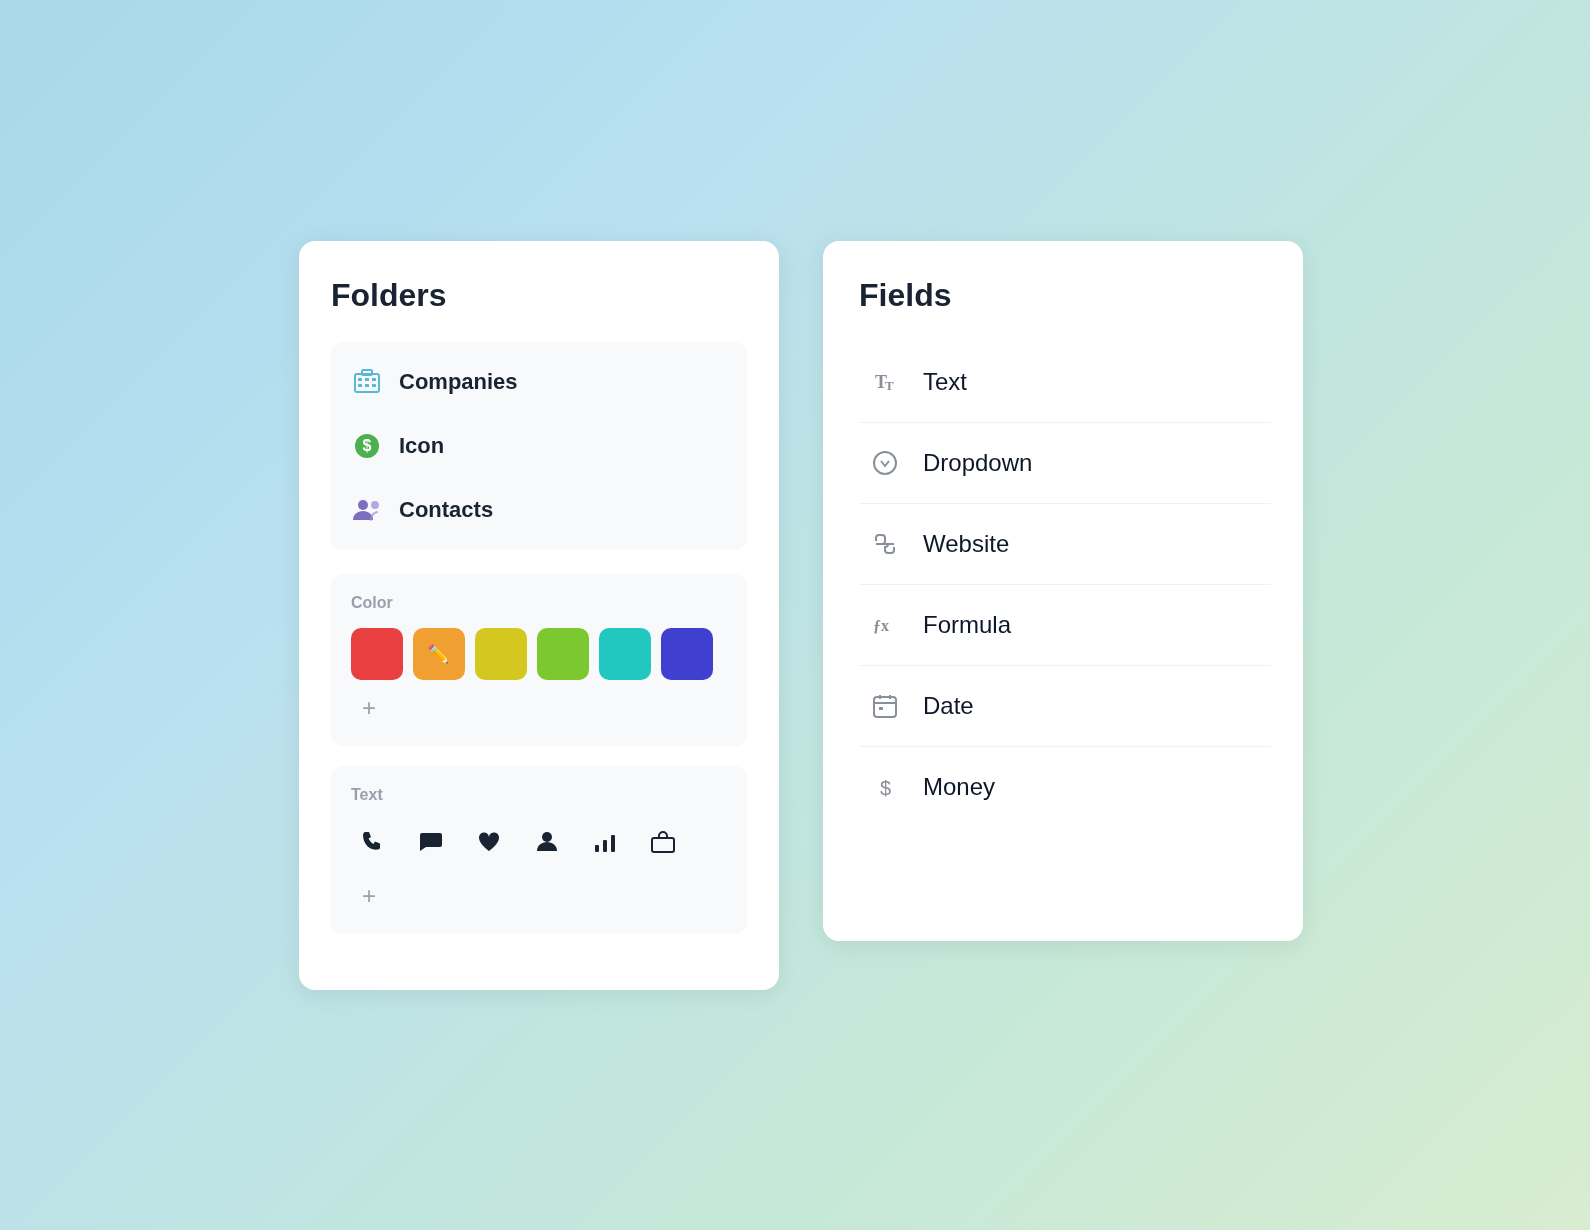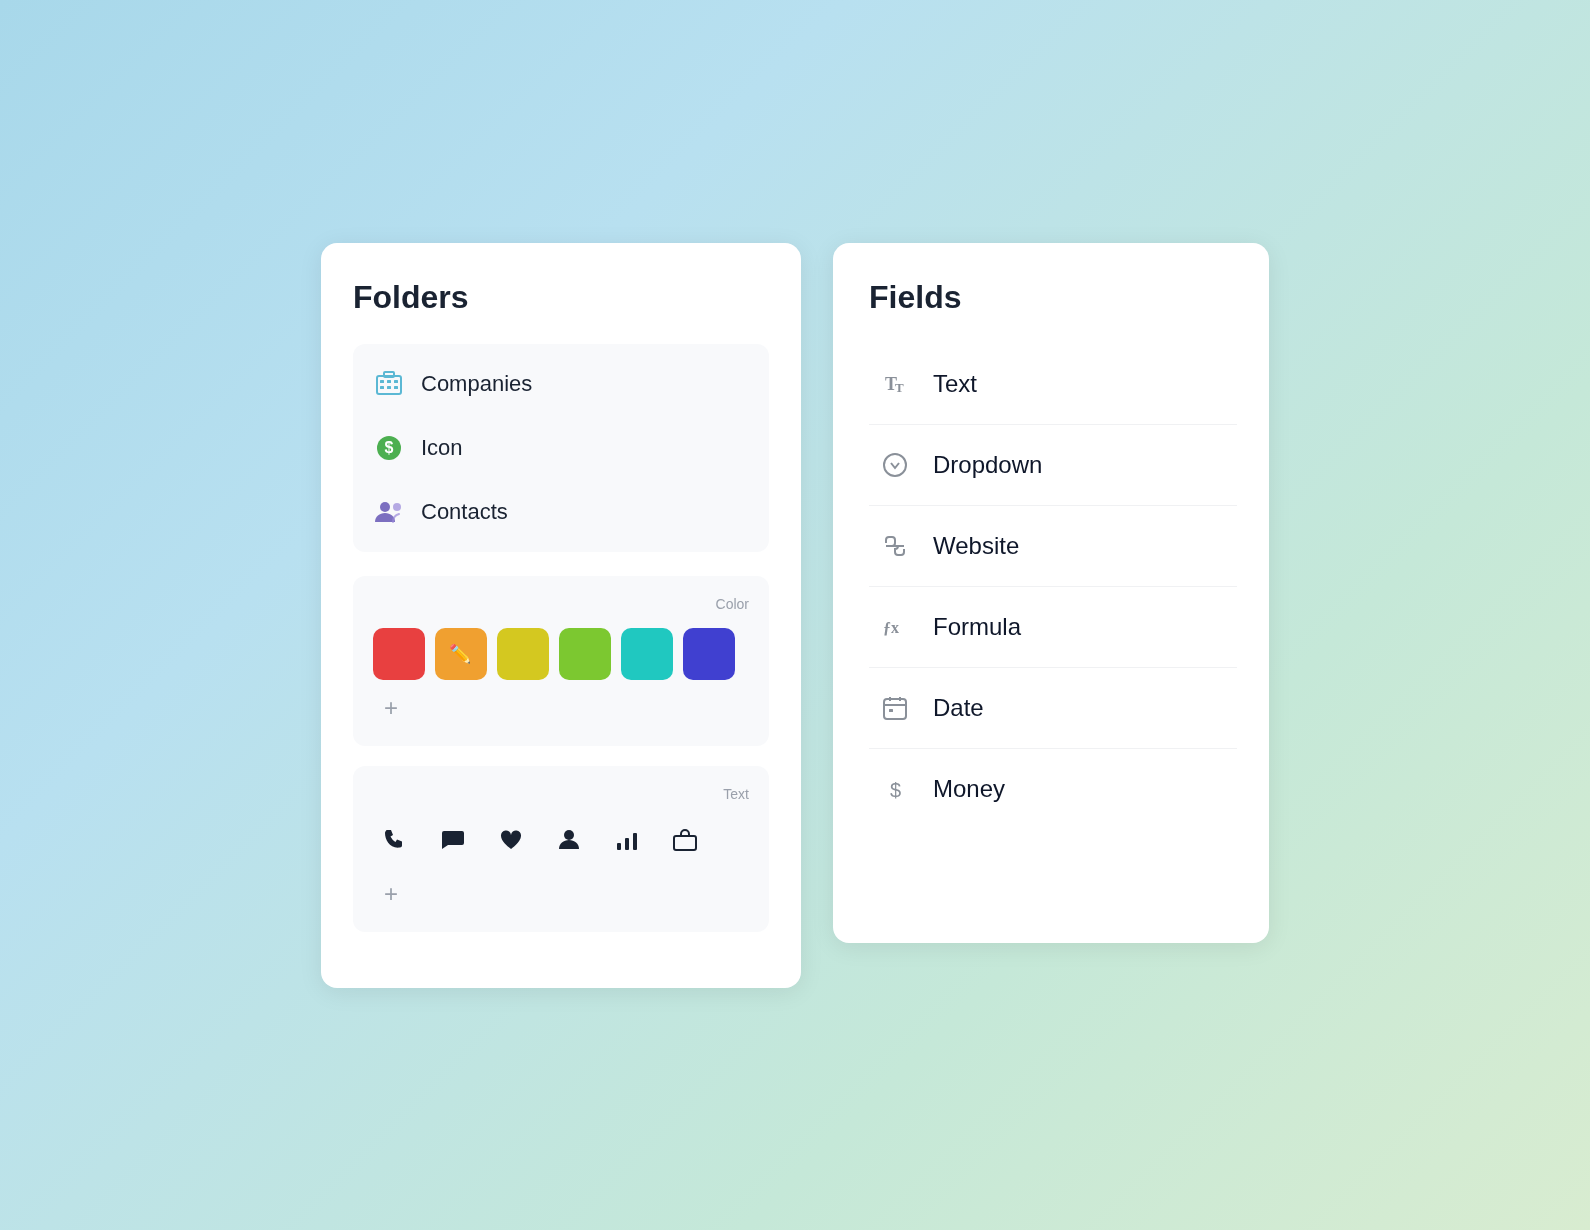--- a/index.html
+++ b/index.html
@@ -18,29 +18,30 @@
       display: flex;
       gap: 32px;
       align-items: flex-start;
     }
 
     .card {
       background: #ffffff;
       border-radius: 16px;
       padding: 36px 32px;
       box-shadow: 0 4px 24px rgba(0,0,0,0.08);
+      margin-left: 12px;
     }
 
     .card-folders {
       width: 480px;
       min-height: 700px;
     }
 
     .card-fields {
-      width: 436px;
+      width: 480px;
       min-height: 700px;
       padding-left: 36px;
     }
 
     .card-title {
       font-size: 32px;
       font-weight: 700;
       color: #1a2332;
       margin-bottom: 28px;
     }
@@ -57,40 +58,39 @@
       display: flex;
       align-items: center;
       gap: 16px;
       padding: 16px 20px;
       cursor: pointer;
       border-radius: 8px;
     }
 
     .folder-item-label {
       font-size: 22px;
-      font-weight: 400;
+      font-weight: 700;
       color: #1a2332;
     }
 
     .folder-icon {
       width: 32px;
       height: 32px;
       display: flex;
       align-items: center;
       justify-content: center;
       font-size: 22px;
     }
 
     
     .section-label {
-      font-size: 14px;
+      font-size: 16px;
       color: #9aa0ab;
-      font-weight: 400;
+      font-weight: 700;
       margin-bottom: 16px;
-      text-align: right;
     }
 
     .section-block {
       background: #f8f9fb;
       border-radius: 12px;
       padding: 20px;
       margin-bottom: 20px;
     }
 
     .color-swatches {

